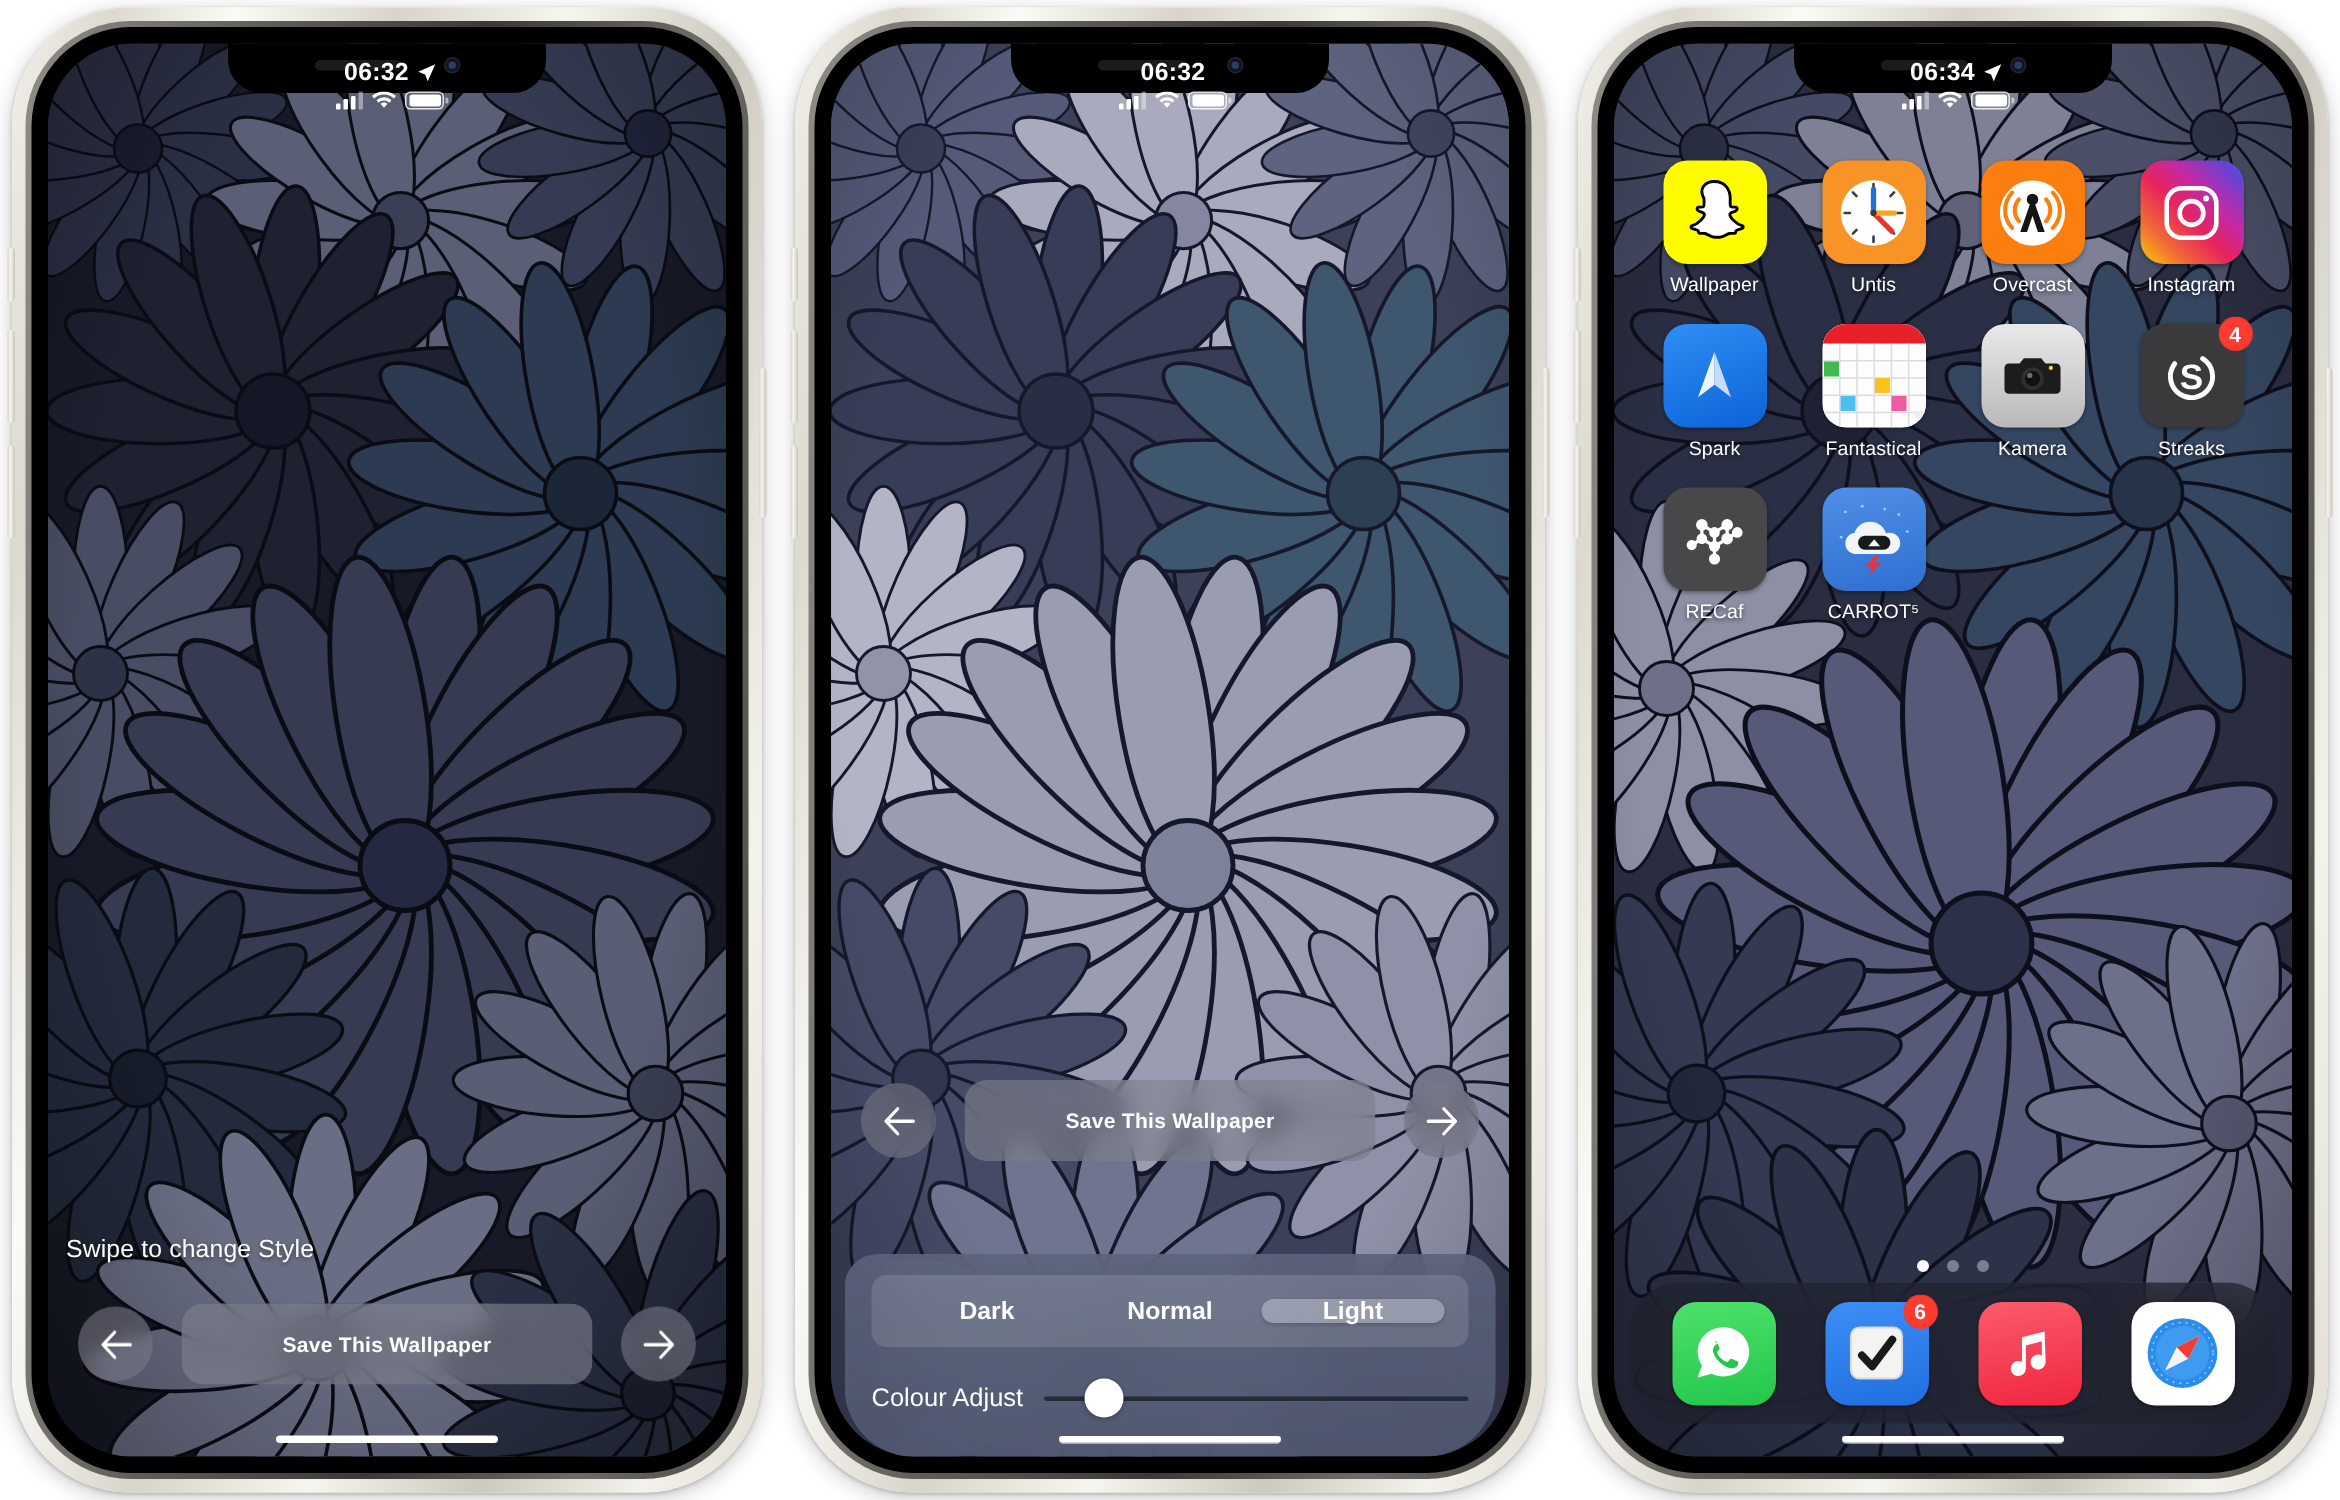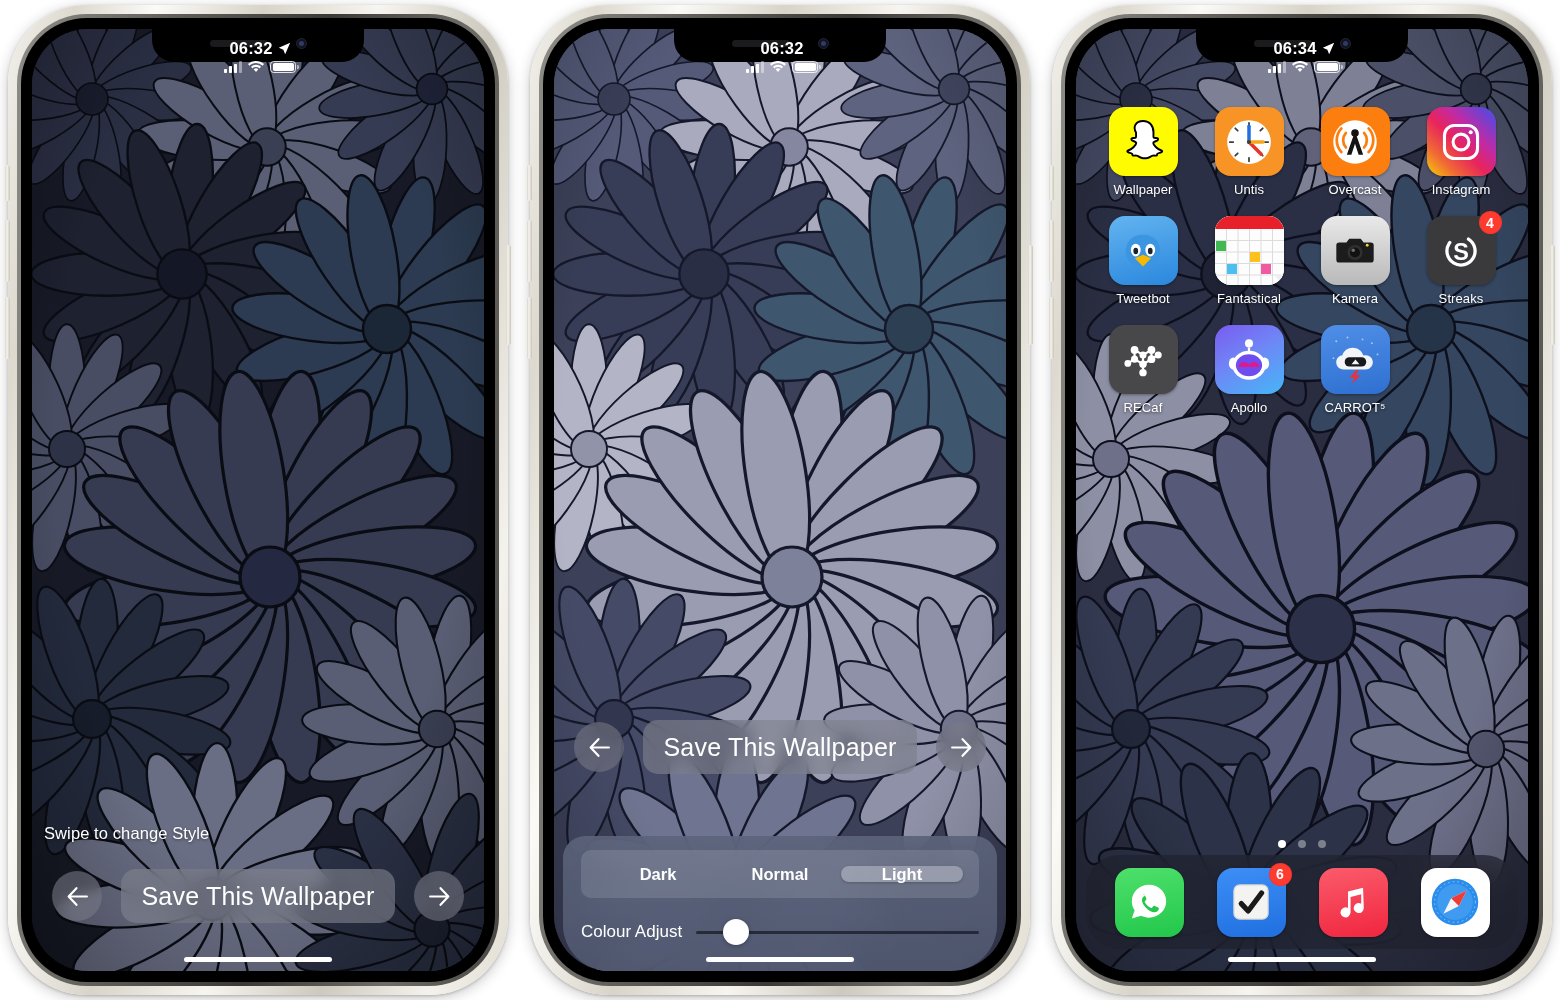--- a/index.html
+++ b/index.html
@@ -98,22 +98,23 @@
     width: 50px; height: 50px; border-radius: 50%;
     background: rgba(120,122,135,.58);
     display: flex; align-items: center; justify-content: center;
     flex: 0 0 auto; backdrop-filter: blur(6px);
   }
   .arrow-btn svg { width: 25px; height: 25px; }
   .save-btn {
     flex: 1 1 auto; margin: 0 19px; height: 54px; border-radius: 15px;
     background: rgba(128,130,142,.62);
     display: flex; align-items: center; justify-content: center;
-    color: #fff; font-size: 25px; letter-spacing: .2px;
+    color: #fff; font-size: 14px; letter-spacing: .2px;
     backdrop-filter: blur(8px);
+    font-weight: bold;
   }
 
   
   .sheet {
     position: absolute; left: 9px; right: 9px; bottom: 0; height: 135px;
     border-radius: 22px 22px 46px 46px;
     background: linear-gradient(180deg, rgba(92,100,124,.88), rgba(80,88,112,.92));
     backdrop-filter: blur(14px); z-index: 35;
     padding: 14px 18px 0 18px;
   }
@@ -1094,36 +1095,32 @@
                 <svg viewBox="0 0 64 64" width="46" height="46" fill="none" stroke="#fff" stroke-width="4.3">
                   <rect x="9" y="9" width="46" height="46" rx="14"></rect>
                   <circle cx="32" cy="32" r="11"></circle>
                   <circle cx="45.5" cy="18.5" r="2.8" fill="#fff" stroke="none"></circle>
                 </svg>
               </div>
             </div>
             <div class="app-label">Instagram</div>
           </div>
 
-
-          <div class="app">
-            <div class="app-icon-wrap">
-              <div class="app-icon" style="background:linear-gradient(165deg,#63b4f0,#2a87dd)">
-                <svg viewBox="0 0 64 64" width="58" height="58">
-                  <path d="M32 14c12 0 19 8 19 18s-7 18-19 18-19-8-19-18 7-18 19-18z" fill="#3b95e0"></path>
-                  <ellipse cx="24" cy="31" rx="5.4" ry="7" fill="#fff"></ellipse>
-                  <ellipse cx="40" cy="31" rx="5.4" ry="7" fill="#fff"></ellipse>
-                  <ellipse cx="24" cy="32" rx="2.6" ry="3.6" fill="#18222e"></ellipse>
-                  <ellipse cx="40" cy="32" rx="2.6" ry="3.6" fill="#18222e"></ellipse>
-                  <path d="M32 36l9 4-9 9-9-9z" fill="#f6b800"></path>
+          <div class="app">
+            <div class="app-icon-wrap">
+              <div class="app-icon" style="background:linear-gradient(160deg,#2f8ef4,#0b63d8)">
+                <svg viewBox="0 0 64 64" width="44" height="44">
+                  <path d="M32 8 16 52l16-12z" fill="#eef4fd"></path>
+                  <path d="M32 8l16 44-16-12z" fill="#c9dcf7"></path>
                 </svg>
               </div>
             </div>
-            <div class="app-label">Tweetbot</div>
-          </div>
+            <div class="app-label">Spark</div>
+          </div>
+
 
           <div class="app">
             <div class="app-icon-wrap">
               <div class="app-icon" style="background:#fff">
                 <svg viewBox="0 0 69 69" width="69" height="69">
                   <rect width="69" height="69" fill="#fdfdfd"></rect>
                   <rect width="69" height="13" fill="#e8202a"></rect>
                   <g stroke="#dcdcdc" stroke-width="1">
                     <path d="M11.5 13v56M23 13v56M34.5 13v56M46 13v56M57.5 13v56M0 24.5h69M0 36h69M0 47.5h69M0 59h69"></path>
                   </g>
@@ -1183,37 +1180,20 @@
                     <circle cx="14" cy="36" r="4"></circle>
                       <circle cx="50" cy="26" r="4.2"></circle>
                     <circle cx="32" cy="47" r="4.4"></circle>
                   </g>
                 </svg>
               </div>
             </div>
             <div class="app-label">RECaf</div>
           </div>
 
-          <div class="app">
-            <div class="app-icon-wrap">
-              <div class="app-icon" style="background:linear-gradient(150deg,#7a5bf0,#6f86f6 45%,#45b6f7)">
-                <svg viewBox="0 0 64 64" width="56" height="56">
-                  <circle cx="32" cy="13" r="4.6" fill="#fff"></circle>
-                  <path d="M32 17.6V26" stroke="#fff" stroke-width="2.6"></path>
-                  <ellipse cx="14" cy="36" rx="5" ry="7" fill="#fff"></ellipse>
-                  <ellipse cx="50" cy="36" rx="5" ry="7" fill="#fff"></ellipse>
-                  <ellipse cx="32" cy="38" rx="19" ry="16.5" fill="#fff"></ellipse>
-                  <ellipse cx="32" cy="38" rx="15" ry="12.6" fill="#6e4cf0"></ellipse>
-                  <path d="M20 40a6.6 6.6 0 0 1 13 0z" fill="#e0198a"></path>
-                  <path d="M31 40a6.6 6.6 0 0 1 13 0z" fill="#e0198a"></path>
-                </svg>
-              </div>
-            </div>
-            <div class="app-label">Apollo</div>
-          </div>
 
           <div class="app">
             <div class="app-icon-wrap">
               <div class="app-icon" style="background:linear-gradient(170deg,#4f8fe8,#2f6fd0)">
                 <svg viewBox="0 0 64 64" width="60" height="60">
                   <g fill="#ffffff" opacity=".55">
                     <circle cx="12" cy="12" r="1"></circle>
                       <circle cx="24" cy="8" r="1"></circle>
                       <circle cx="50" cy="14" r="1"></circle>
                     <circle cx="56" cy="26" r="1"></circle>

